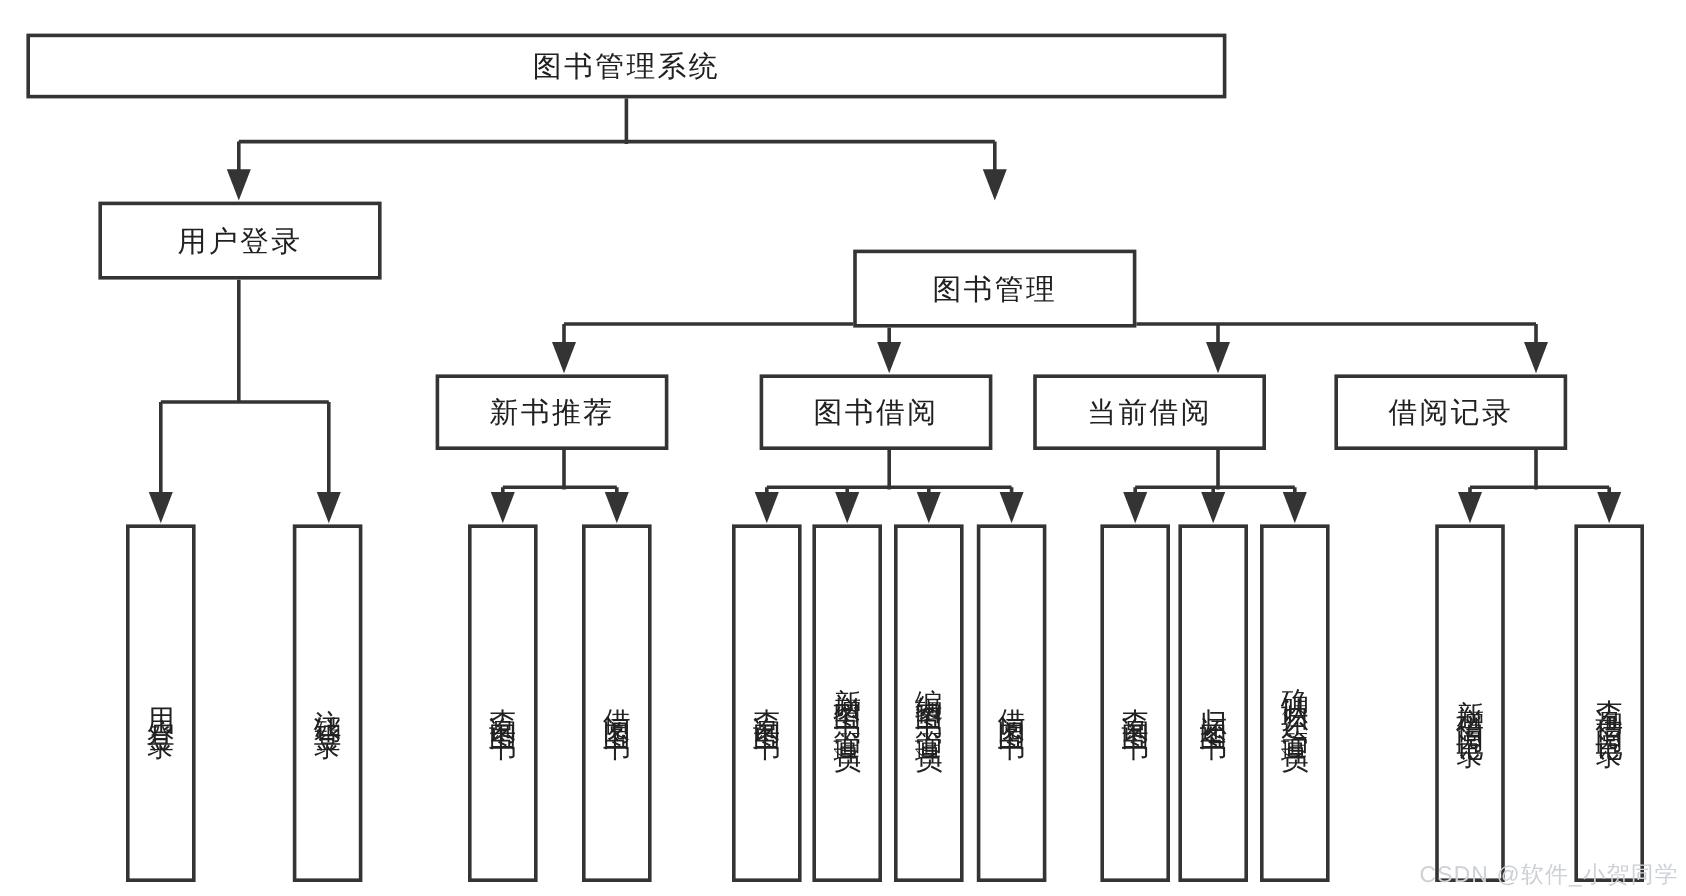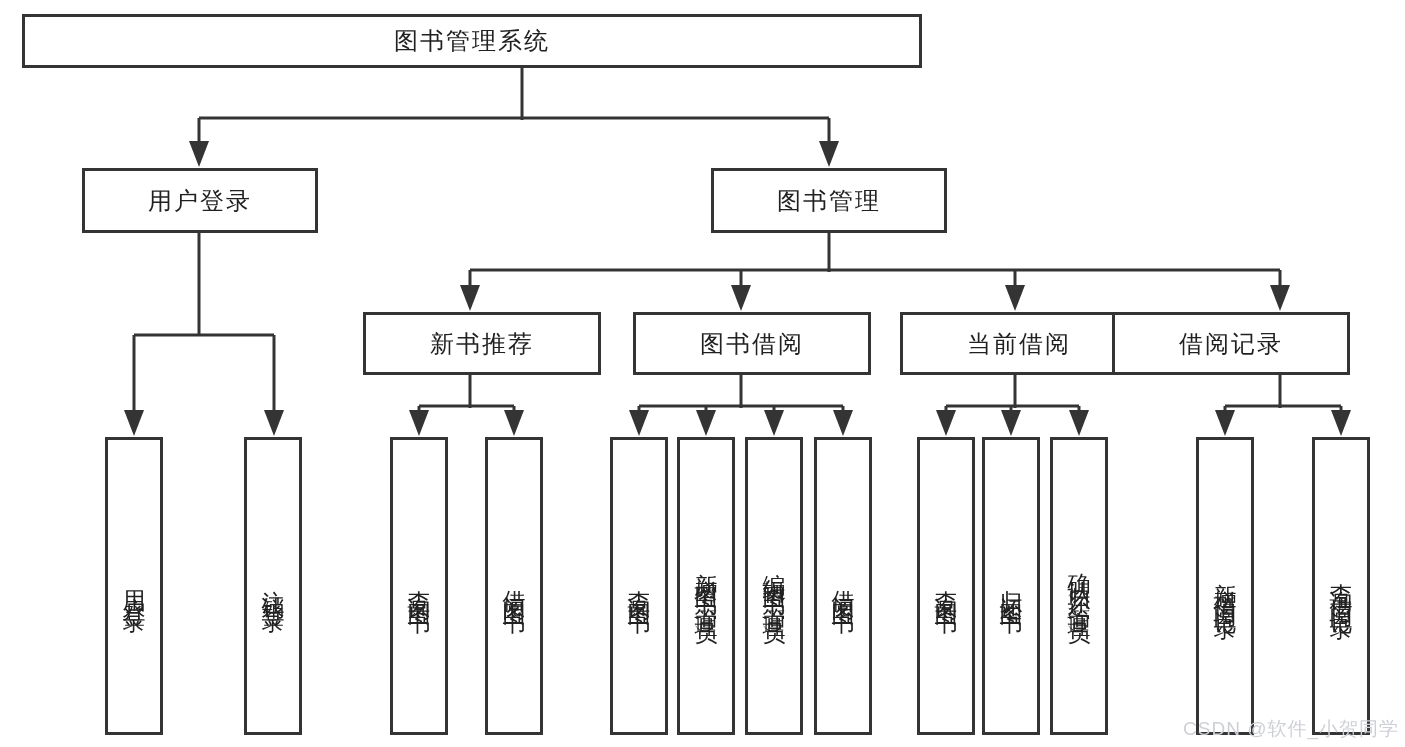--- a/index.html
+++ b/index.html
@@ -12,23 +12,23 @@
   .canvas{
     position:relative;width:1405px;height:747px;background:var(--bg);
     font-family:"Liberation Sans","DejaVu Sans",sans-serif;color:var(--text);
   }
   .wires{position:absolute;left:0;top:0;width:1405px;height:747px;}
   .node{
     position:absolute;box-sizing:border-box;border:3px solid var(--line);
     background:#fff;display:flex;align-items:center;justify-content:center;
     font-size:24px;letter-spacing:2px;white-space:nowrap;
   }
-  .root{left:22px;top:14px;width:900px;height:54px;}
+  .root{left:22px;top:28px;width:1000px;height:54px;}
   .lvl2{top:168px;width:236px;height:65px;}
-  .lvl3{top:312px;width:238px;height:63px;}
+  .lvl3{top:312px;width:194px;height:63px;}
   .leaf{
     position:absolute;box-sizing:border-box;border:3px solid var(--line);
     background:#fff;top:437px;width:58px;height:298px;
     display:flex;align-items:center;justify-content:center;
   }
   .vtext{
     writing-mode:vertical-rl;text-orientation:mixed;
     font-size:23px;letter-spacing:7px;line-height:1;color:var(--text);
   }
   .watermark{
@@ -76,25 +76,25 @@
       <polygon points="1001,410 1021,410 1011,436"></polygon>
       <polygon points="1069,410 1089,410 1079,436"></polygon>
       <polygon points="1215,410 1235,410 1225,436"></polygon>
       <polygon points="1331,410 1351,410 1341,436"></polygon>
     </g>
   </svg>
 
   <div class="node root">图书管理系统</div>
 
   <div class="node lvl2" style="left:82px;">用户登录</div>
-  <div class="node lvl2" style="left:711px;">图书管理</div>
+  <div class="node lvl2" style="left:711px;margin-top:40px;">图书管理</div>
 
   <div class="node lvl3" style="left:363px;">新书推荐</div>
   <div class="node lvl3" style="left:633px;text-align:right;">图书借阅</div>
-  <div class="node lvl3" style="left:900px;">当前借阅</div>
+  <div class="node lvl3" style="left:861px;">当前借阅</div>
   <div class="node lvl3" style="left:1112px;">借阅记录</div>
 
   <div class="leaf" style="left:105px;">
     <span class="vtext">用户登录</span>
   </div>
   <div class="leaf" style="left:244px;">
     <span class="vtext">注销登录</span>
   </div>
 
   <div class="leaf" style="left:390px;">

